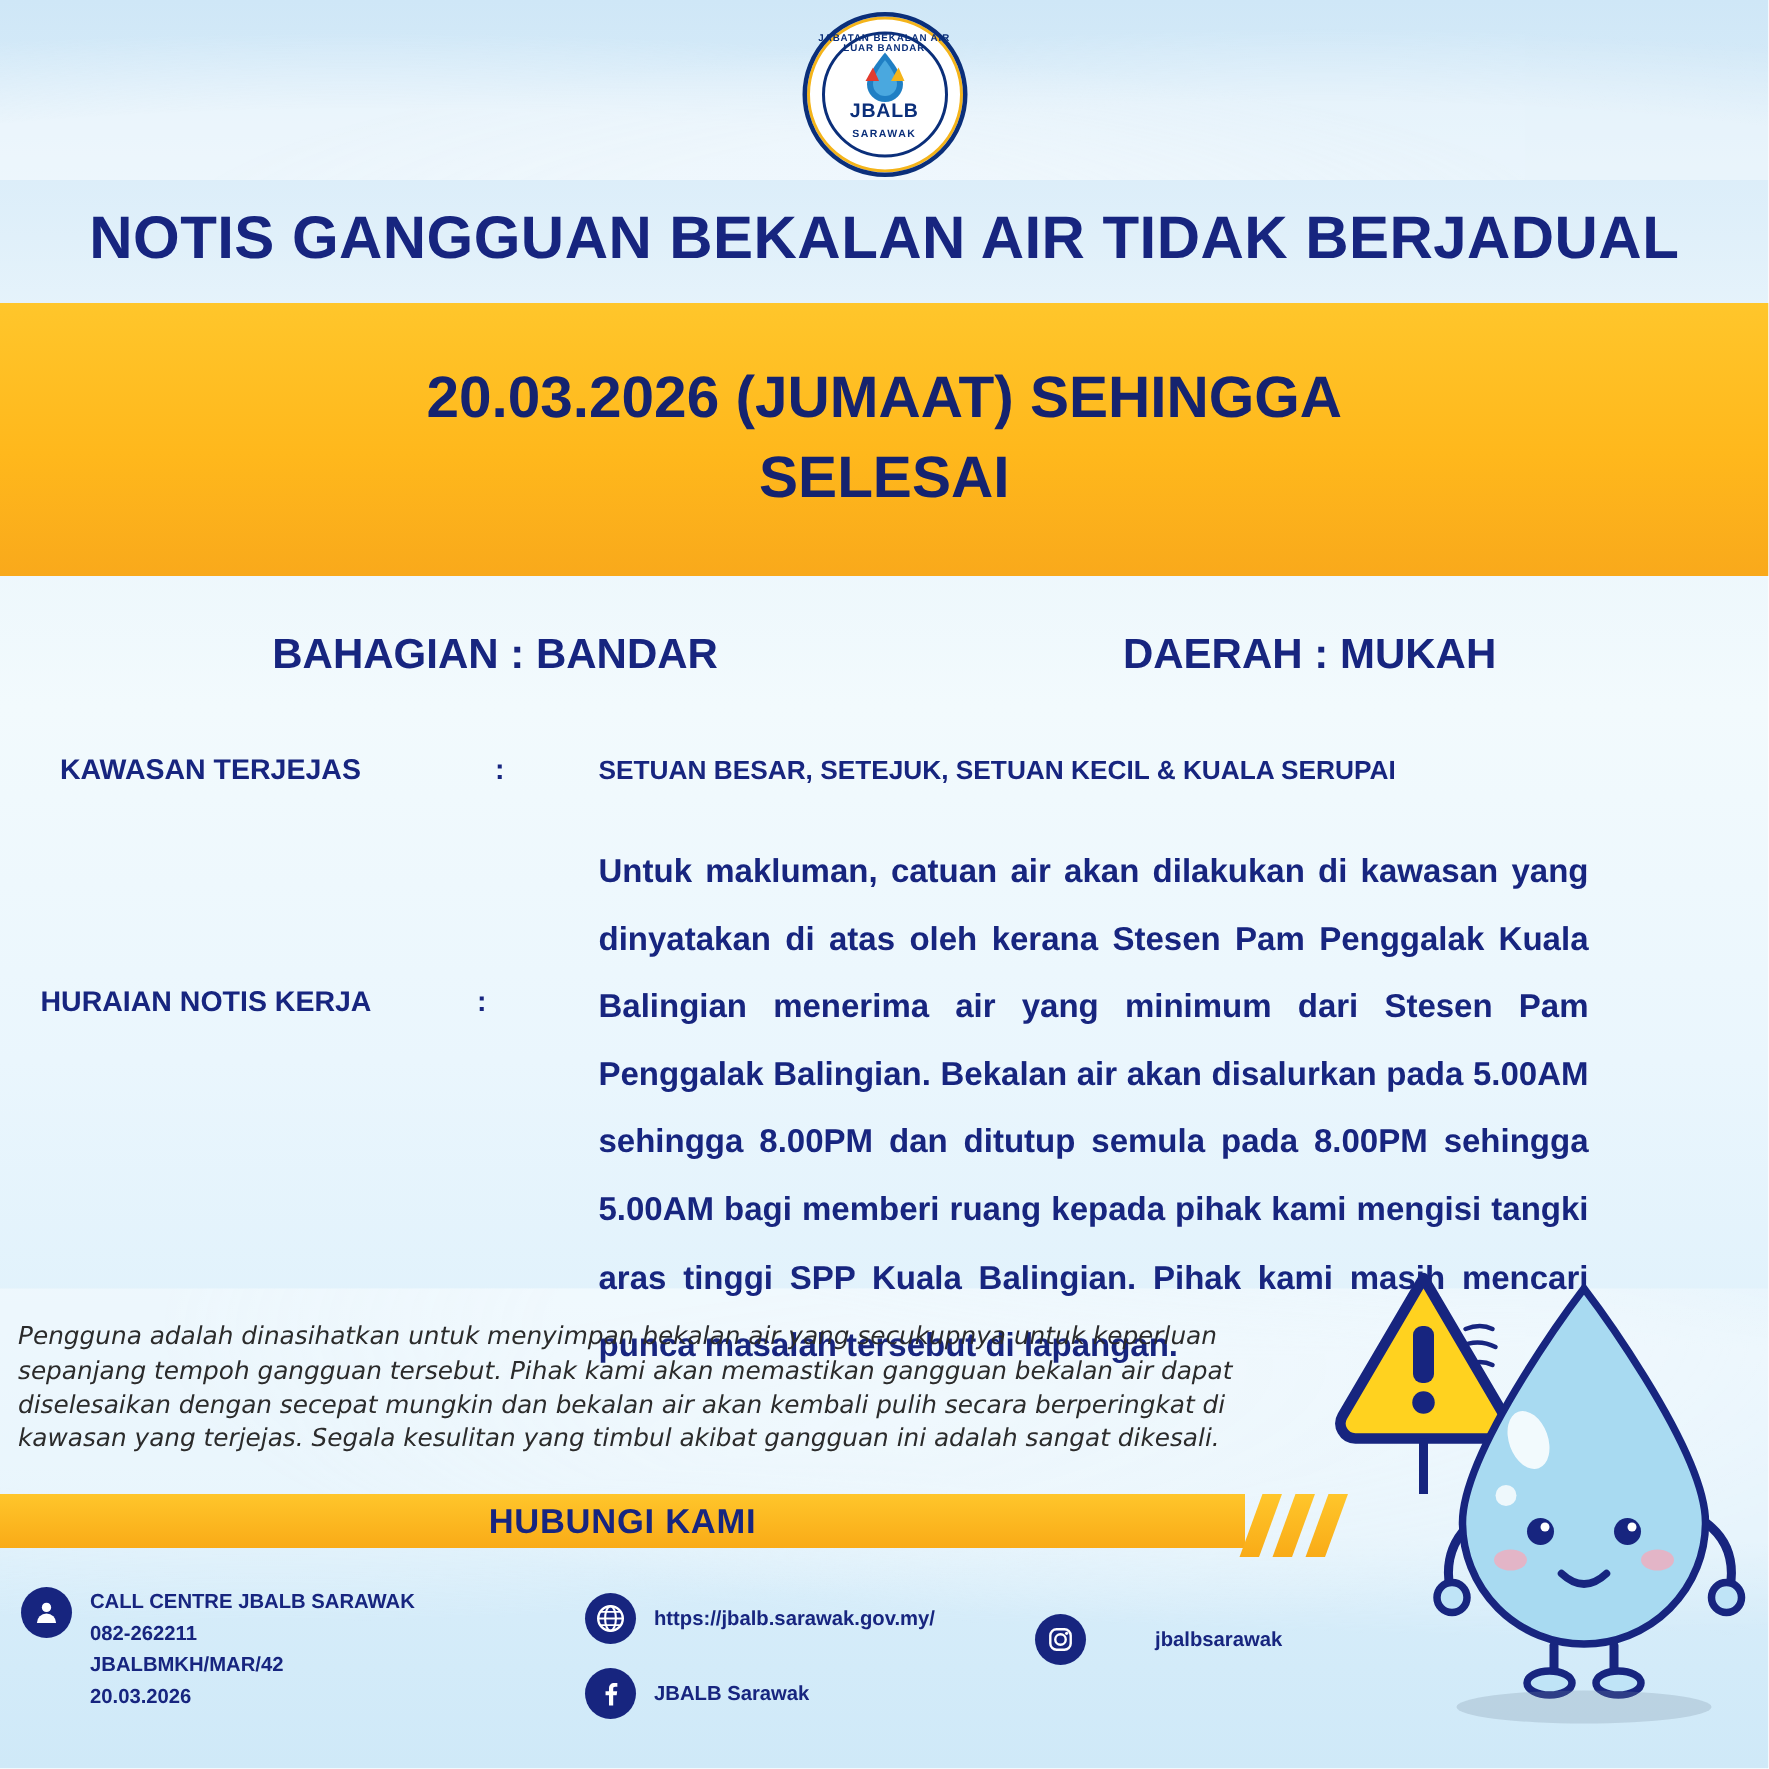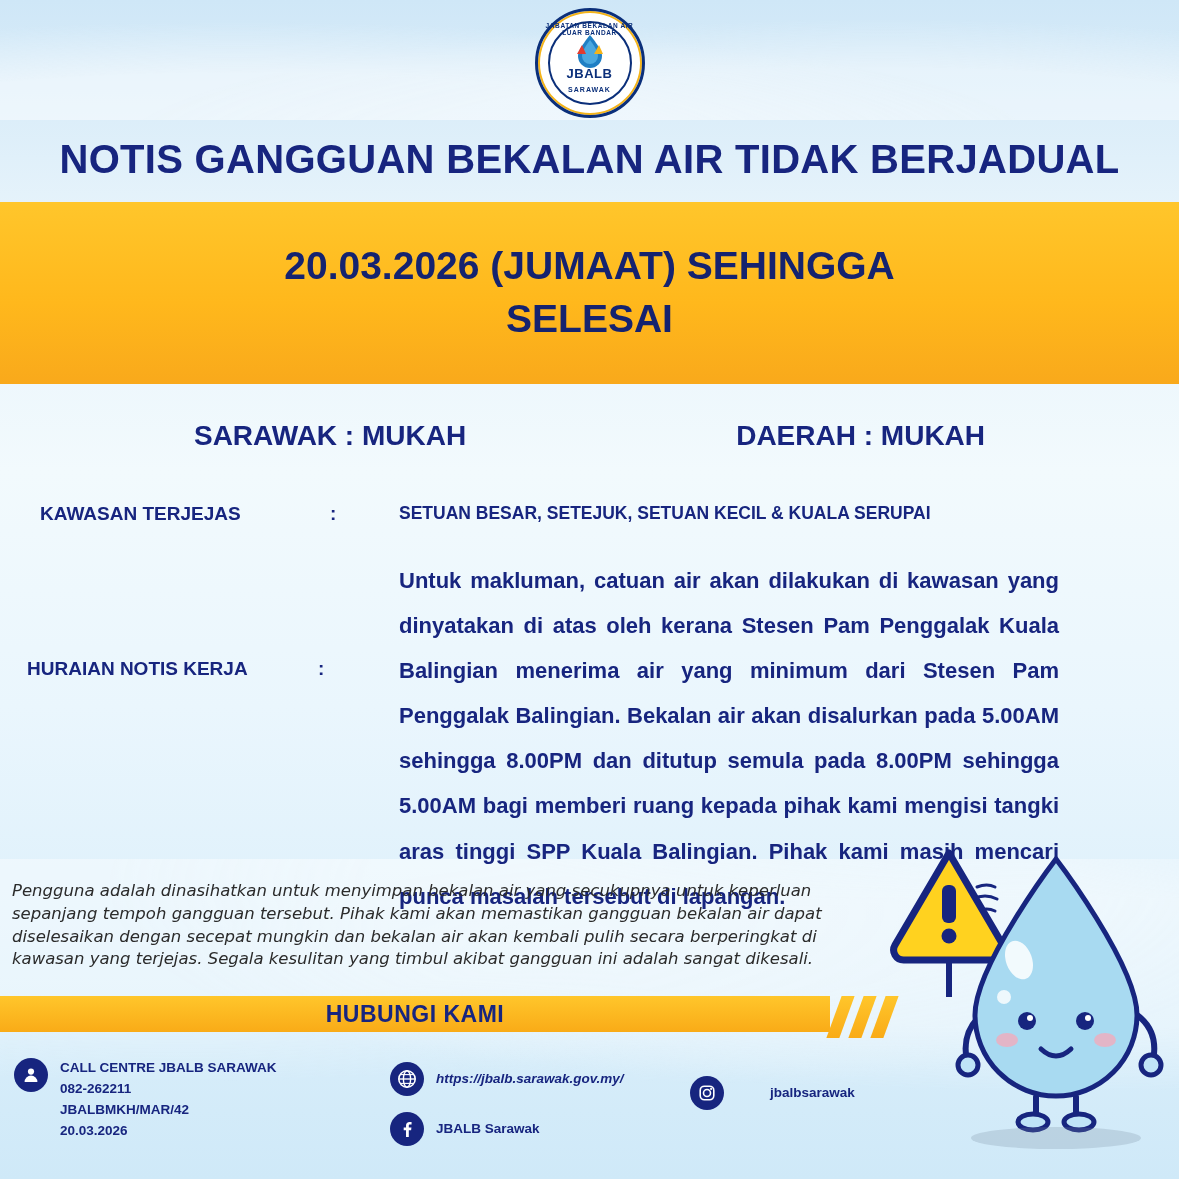--- a/index.html
+++ b/index.html
@@ -143,21 +143,21 @@
   .c-item { position: absolute; display: flex; align-items: flex-start; gap: 12px; }
   .circle-icon {
     width: 34px; height: 34px; border-radius: 50%;
     background: #17257f; color: #fff;
     display: flex; align-items: center; justify-content: center;
     flex: 0 0 34px;
   }
   .c-text { font-size: 13.5px; font-weight: bold; color: #17257f; line-height: 1.55; }
   .c-text.single { padding-top: 7px; }
   #c-call { top: 6px; left: 14px; }
-  #c-web { top: 10px; left: 390px; font-style: italic; }
+  #c-web { top: 10px; left: 390px; }
   #c-ig { top: 24px; left: 690px; gap: 46px; }
   #c-fb { top: 60px; left: 390px; }
 
   
   .mascot { position: absolute; right: 8px; bottom: 24px; width: 230px; height: 330px; }
   .shadow-ellipse {
     position: absolute; bottom: 6px; left: 30px; width: 170px; height: 22px;
     background: rgba(120,140,160,.25); border-radius: 50%;
   }
   .warn { position: absolute; right: 170px; bottom: 178px; }
@@ -194,21 +194,21 @@
   </div>
 
   <div class="date-band">
     <div class="date-text">
       <div>20.03.2026 (JUMAAT) SEHINGGA</div>
       <div>SELESAI</div>
     </div>
   </div>
 
   <div class="division-row">
-    <div>SARAWAK : MUKAH</div>
+    <div>BAHAGIAN : BANDAR</div>
     <div>DAERAH : MUKAH</div>
   </div>
 
   <div class="row-label" id="kawasan-label">KAWASAN TERJEJAS</div>
   <div class="row-colon" id="kawasan-colon">:</div>
   <div id="kawasan-value">SETUAN BESAR, SETEJUK, SETUAN KECIL &amp;  KUALA SERUPAI</div>
 
   <div class="row-label" id="huraian-label">HURAIAN NOTIS KERJA</div>
   <div class="row-colon" id="huraian-colon">:</div>
   <div id="huraian-value">Untuk makluman, catuan air akan dilakukan di kawasan yang dinyatakan di atas oleh kerana Stesen Pam Penggalak Kuala Balingian menerima air yang minimum dari Stesen Pam Penggalak Balingian. Bekalan air akan disalurkan pada 5.00AM sehingga 8.00PM dan ditutup semula pada 8.00PM sehingga 5.00AM bagi memberi ruang kepada pihak kami mengisi tangki aras tinggi SPP Kuala Balingian. Pihak kami masih mencari punca masalah tersebut di lapangan.</div>

